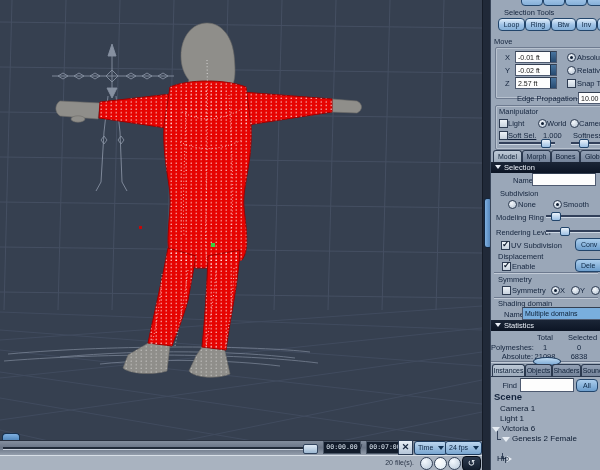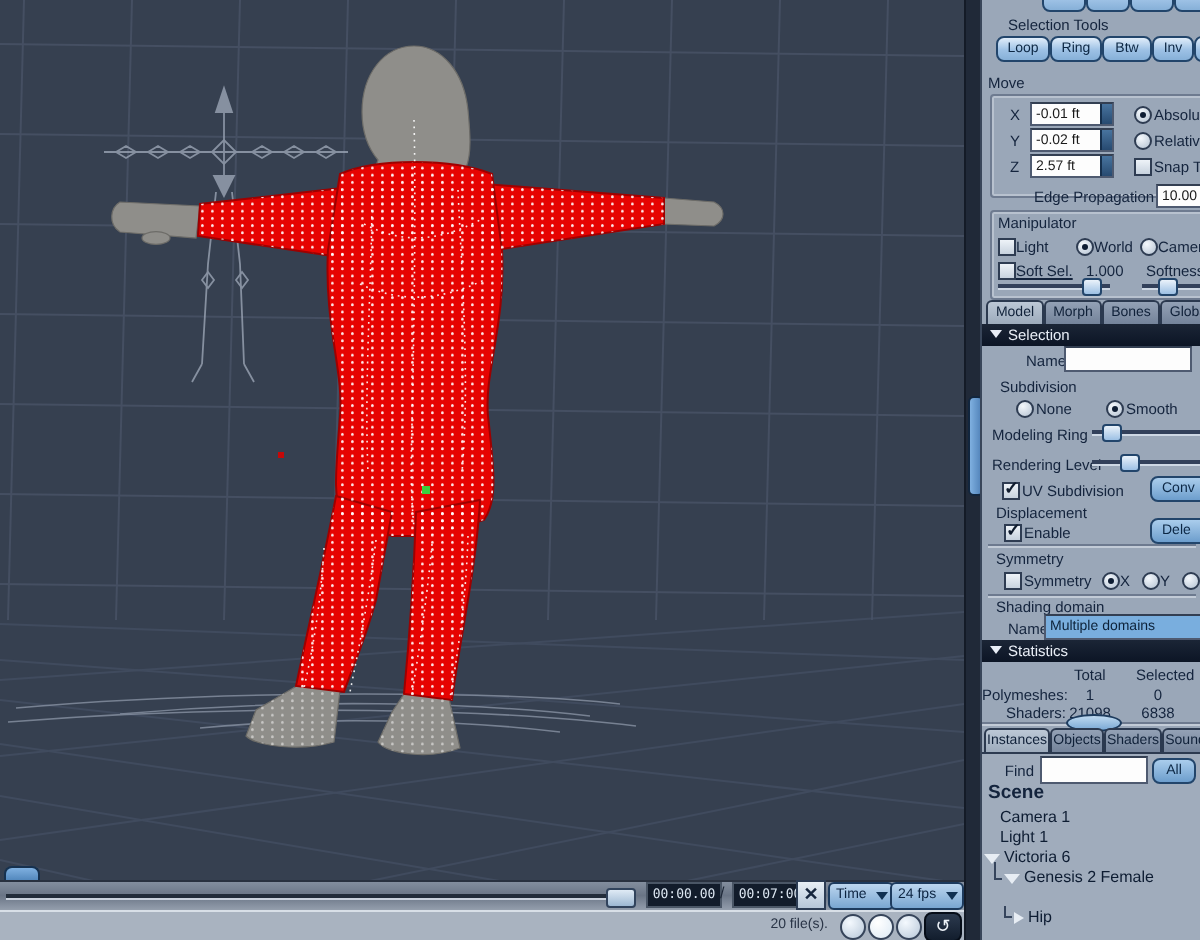--- a/index.html
+++ b/index.html
@@ -300,21 +300,21 @@
     <div class="lbl" style="left:7px;top:299px;">Shading domain</div>
     <div class="lbl" style="left:13px;top:310px;">Name</div>
     <div class="winput" style="left:31px;top:307px;width:82px;height:10px;background:#79aede;color:#0c2138;">Multiple domains</div>
 
     <div class="darkhdr" style="top:320px;"><span class="tri"></span><span>Statistics</span></div>
     <div class="lbl" style="left:46px;top:333px;">Total</div>
     <div class="lbl" style="left:77px;top:333px;">Selected</div>
     <div class="lbl rlbl" style="left:0px;top:343px;width:42px;text-align:center;">Polymeshes:</div>
     <div class="num" style="left:44px;top:343px;width:20px;">1</div>
     <div class="num" style="left:78px;top:343px;width:20px;">0</div>
-    <div class="lbl rlbl" style="left:0px;top:352px;width:42px;">Shaders:</div>
+    <div class="lbl rlbl" style="left:0px;top:352px;width:42px;">Absolute:</div>
     <div class="num" style="left:42px;top:352px;width:24px;">21098</div>
     <div class="num" style="left:76px;top:352px;width:24px;">6838</div>
     <div class="hr" style="left:0px;top:361px;width:110px;"></div>
     <div class="oval" style="left:42px;top:357px;"></div>
 
     <div class="tab active" style="left:1px;top:364px;width:31px;">Instances</div>
     <div class="tab" style="left:34px;top:364px;width:25px;">Objects</div>
     <div class="tab" style="left:61px;top:364px;width:27px;">Shaders</div>
     <div class="tab" style="left:90px;top:364px;width:25px;">Sounds</div>
 
@@ -337,21 +337,21 @@
     <div class="srow" style="top:434px;">
       <span class="tline" style="left:6px;top:-3px;width:1px;height:8px;"></span>
       <span class="tline" style="left:6px;top:5px;width:4px;height:1px;"></span>
       <span class="tw down" style="left:11px;top:3px;"></span>
       <span style="position:absolute;left:21px;">Genesis 2 Female</span>
     </div>
     <div class="srow" style="top:454px;">
       <span class="tline" style="left:11px;top:-1px;width:1px;height:6px;"></span>
       <span class="tline" style="left:11px;top:4px;width:4px;height:1px;"></span>
       <span class="tw right" style="left:16px;top:2px;"></span>
-      <span style="position:absolute;left:23px;">Hip</span>
+      <span style="position:absolute;left:6px;">Hip</span>
     </div>
   </div>
 
   <div id="tl-tab"></div>
   <div id="timelinebar">
     <div id="tl-groove" style="position:absolute;left:3px;top:6px;width:300px;height:2px;background:#222c3a;box-shadow:0 1px 0 #c9d1dc;"></div>
     <div style="position:absolute;left:303px;top:3px;width:13px;height:8px;background:linear-gradient(#dfeaf5,#9db8d2);border:1px solid #31435c;border-radius:2px;"></div>
   </div>
   <div class="tbox" style="left:323px;">00:00.00</div>
   <div id="tl-sep">/</div>

